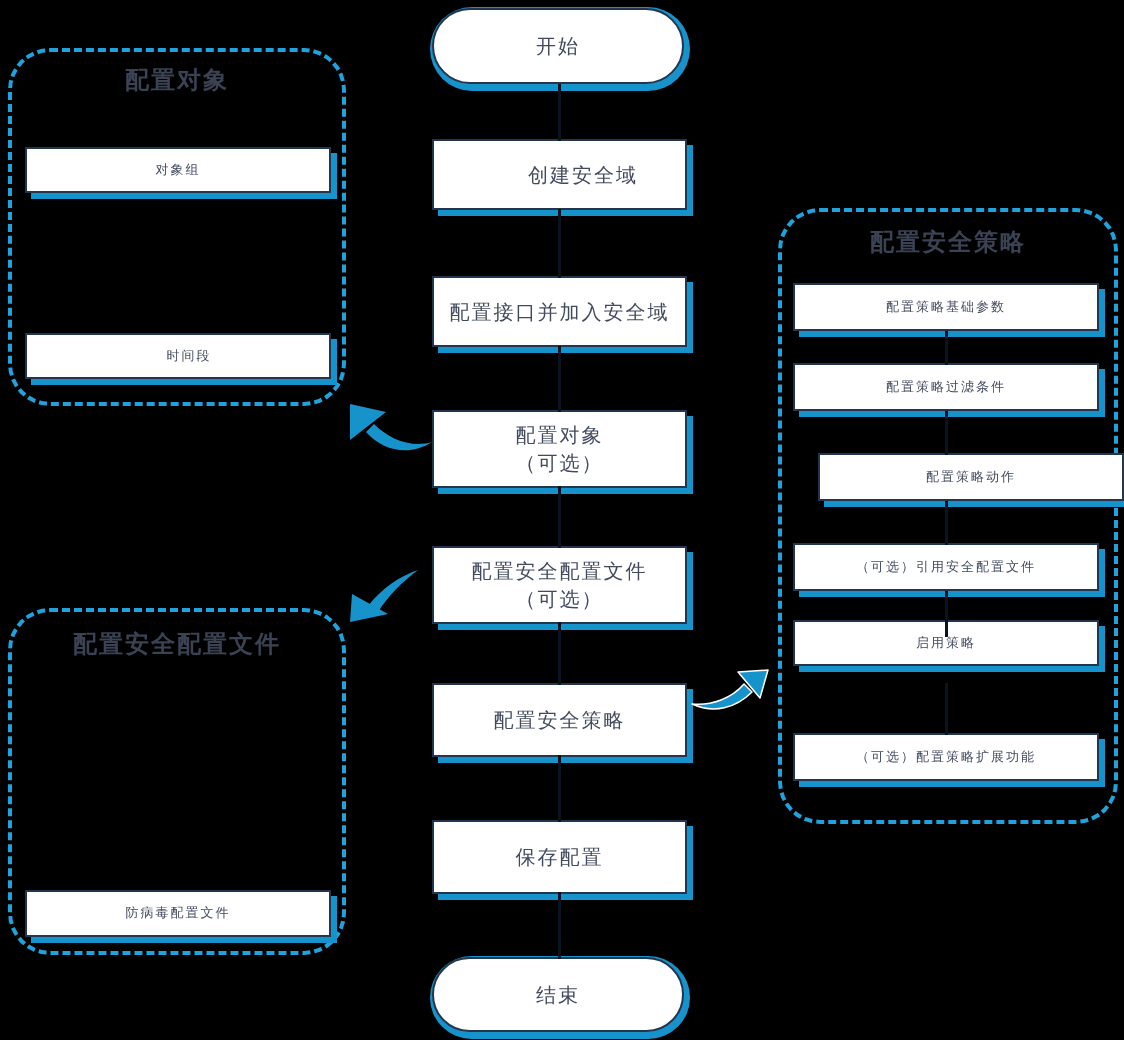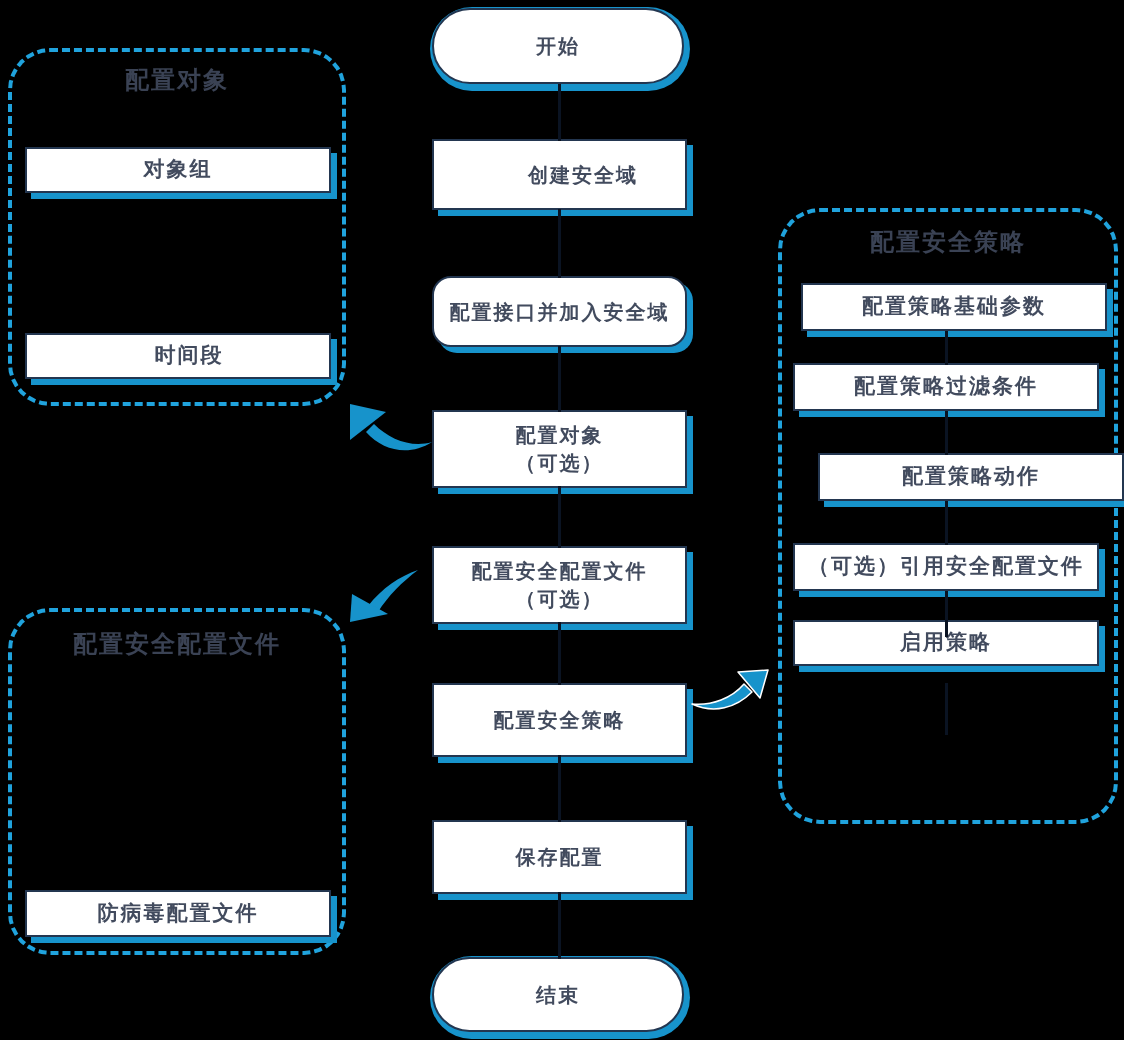--- a/index.html
+++ b/index.html
@@ -20,23 +20,22 @@
     flex-direction: column;
     align-items: center;
     justify-content: center;
     text-align: center;
     color: #424b5e;
     font-size: 20px;
     letter-spacing: 2px;
     line-height: 1.4;
     box-sizing: border-box;
     z-index: 2;
-    font-weight: bold;
   }
-  .node.small { font-size: 21px; }
+  .node.small { font-size: 13px; }
   .capsule {
     border-radius: 40px;
     box-shadow: 2px 3px 0 4px #1793cb;
   }
   .group {
     position: absolute;
     border: 4px dashed #20a3dd;
     border-radius: 42px;
     box-sizing: border-box;
     background: transparent;
@@ -90,45 +89,48 @@
   </div>
 
   <div class="group" style="left:8px; top:608px; width:338px; height:347px;"></div>
   <div class="group-title" style="top:628px; left:8px; width:338px;">配置安全配置文件</div>
   <div class="node small" style="left:25px; top:890px; width:306px; height:47px;">
     <span>防病毒配置文件</span>
   </div>
 
   <div class="group" style="left:778px; top:208px; width:340px; height:616px;"></div>
   <div class="group-title" style="top:226px; left:778px; width:340px;">配置安全策略</div>
-  <div class="node small" style="left:793px; top:283px; width:306px; height:48px;margin-left:8px;">
+  <div class="node small" style="left:793px; top:283px; width:306px; height:48px;">
     <span>配置策略基础参数</span>
   </div>
   <div class="node small" style="left:793px; top:363px; width:306px; height:48px;">
     <span>配置策略过滤条件</span>
   </div>
   <div class="node small" style="left:818px; top:453px; width:306px; height:48px;">
     <span>配置策略动作</span>
   </div>
   <div class="node small" style="left:793px; top:543px; width:306px; height:48px;">
     <span>（可选）引用安全配置文件</span>
   </div>
   <div class="node small" style="left:793px; top:620px; width:306px; height:46px;">
     <span>启用策略</span>
   </div>
+  <div class="node small" style="left:793px; top:733px; width:306px; height:48px;">
+    <span>（可选）配置策略扩展功能</span>
+  </div>
 
   <div class="node capsule" style="left:432px; top:8px; width:252px; height:76px;">
     <span>开始</span>
   </div>
 
   <div class="node" style="left:432px; top:139px; width:255px; height:71px;padding-left:47px;">
     <span>创建安全域</span>
   </div>
 
-  <div class="node" style="left:432px; top:276px; width:255px; height:71px;border-radius:19px;">
+  <div class="node" style="left:432px; top:276px; width:255px; height:71px;">
     <span>配置接口并加入安全域</span>
   </div>
 
   <div class="node" style="left:432px; top:410px; width:255px; height:78px;">
     <span>配置对象</span>
     <span>（可选）</span>
   </div>
 
   <div class="node" style="left:432px; top:546px; width:255px; height:78px;">
     <span>配置安全配置文件</span>

